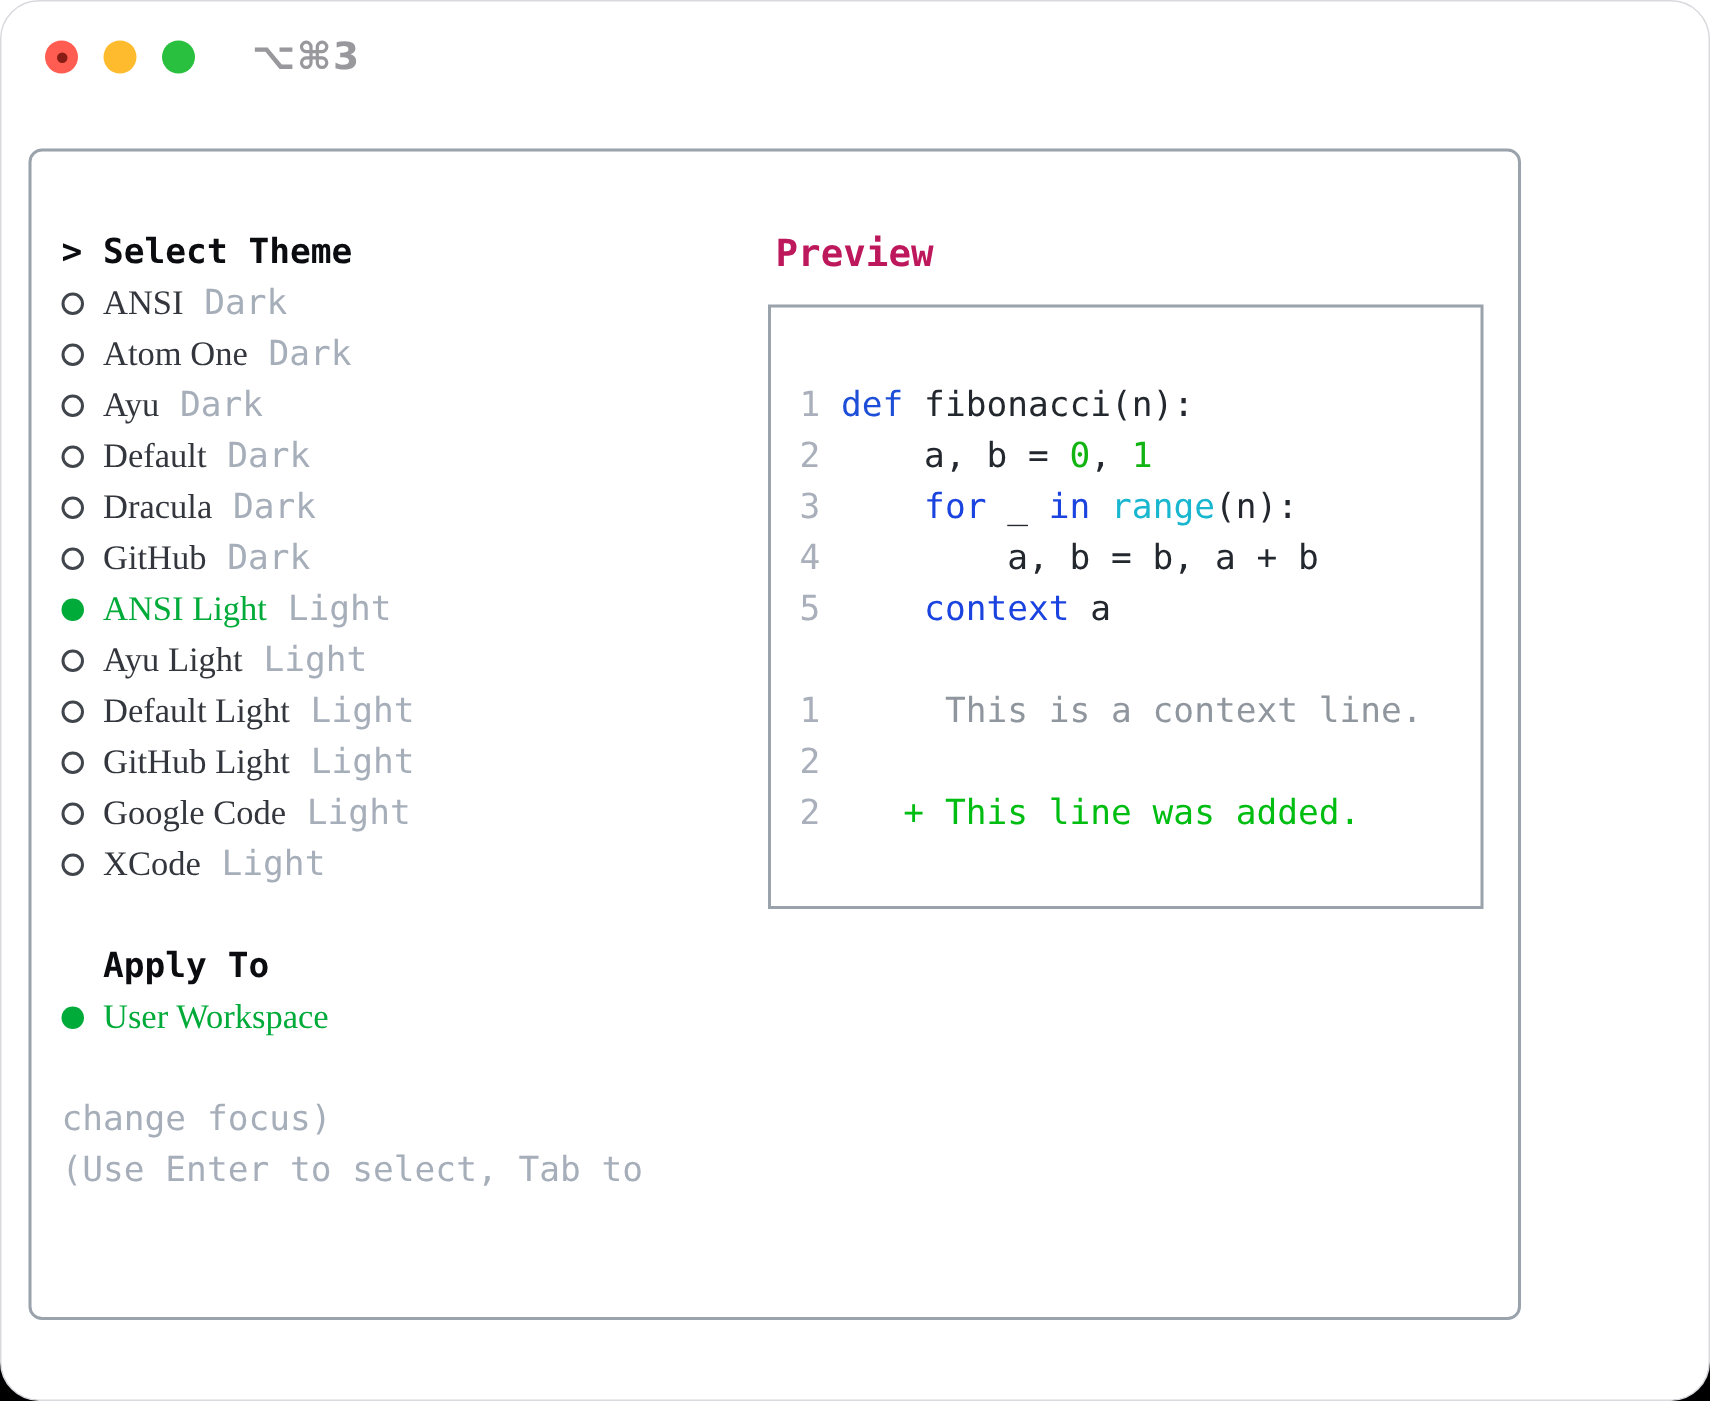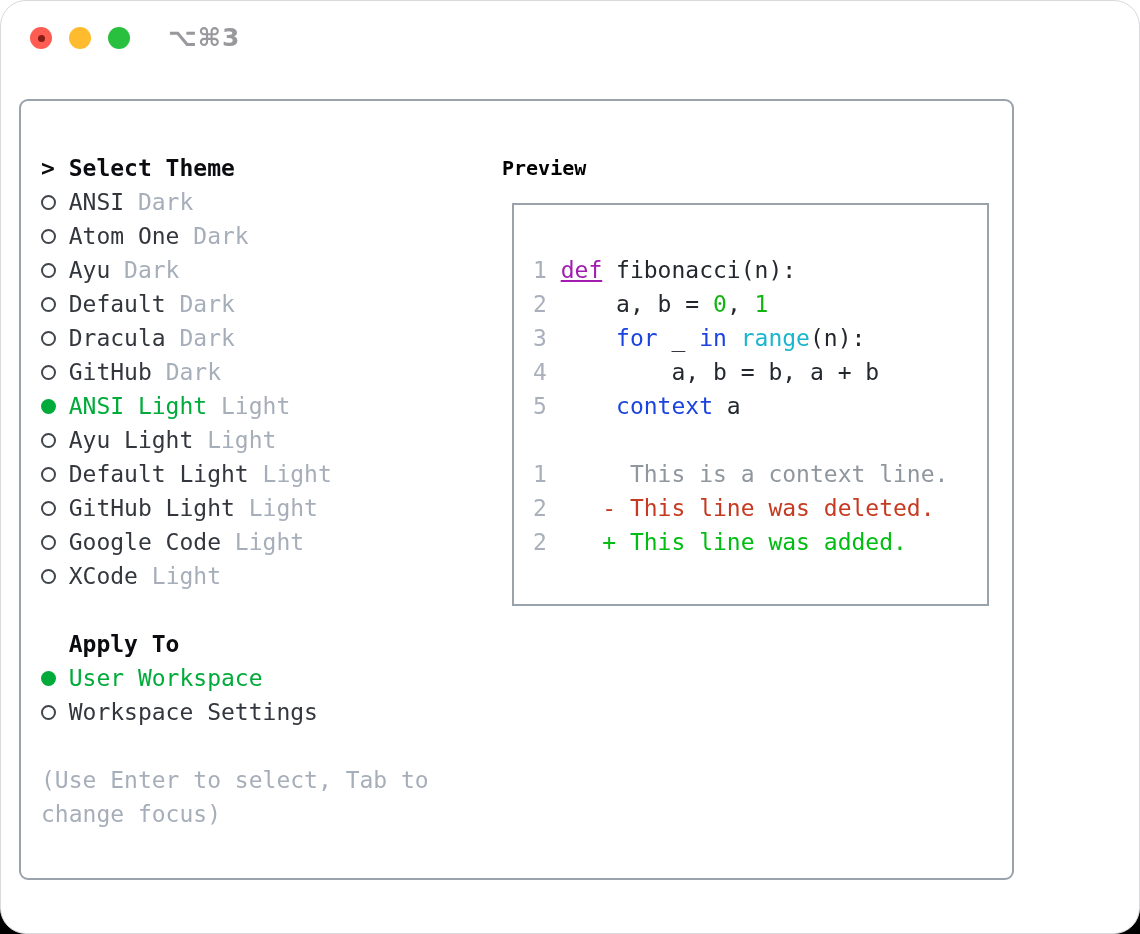--- a/index.html
+++ b/index.html
@@ -41,36 +41,36 @@
     position: absolute; left: 18px; top: 98px;
     width: 995px; height: 781px;
     border: 2px solid #9aa2ac; border-radius: 9px;
     box-sizing: border-box; background: #fff;
   }
 
   .left-col { position: absolute; left: 20px; top: 50px; width: 450px; }
   .row { height: 34px; display: flex; align-items: center; font-size: 23px; white-space: pre; }
   .prefix { width: 2ch; flex: none; display: flex; align-items: center; }
   .header-row { font-weight: 700; color: #0a0c10; }
-  .name { color: #33373d; }
+  .name { color: #33373d; font-family: Liberation Serif, serif; }
   .variant { color: #a6aeba; }
   .dot {
     width: 15px; height: 15px; border-radius: 50%;
     border: 2.5px solid #41454c; box-sizing: border-box;
   }
   .dot.selected { border: none; background: #00ab3a; }
   .apply-header { color: #0a0c10; font-weight: 700; padding-left: 2ch; }
   .help-line { color: #a6aeba; }
   .spacer { height: 34px; }
 
   
   .preview-label {
-    position: absolute; left: 481px; top: 50px; height: 34px;
+    position: absolute; left: 496px; top: 50px; height: 34px;
     display: flex; align-items: center;
-    font-size: 20px; font-weight: 700; color: #000000;
+    font-size: 25px; font-weight: 700; color: #be185d;
   }
   .preview-box {
     position: absolute; left: 491px; top: 102px;
     width: 477px; height: 403px;
     border: 2px solid #9aa2ac; box-sizing: border-box;
     padding: 48px 0 0 19px; background: #fff;
     overflow: hidden;
   }
   .prow { height: 34px; display: flex; align-items: center; font-size: 23px; white-space: pre; }
   .prow .ln { width: 2ch; flex: none; }
@@ -116,40 +116,39 @@
             <div class="row"><span class="prefix"><span class="dot"></span></span><span class="name">Google Code</span><span class="variant"> Light</span></div>
             <div class="row"><span class="prefix"><span class="dot"></span></span><span class="name">XCode</span><span class="variant"> Light</span></div>
           </div>
 
         <div class="spacer"></div>
 
         <div class="row apply-header">Apply To</div>
 
         <div id="apply-list">
             <div class="row"><span class="prefix"><span class="dot selected"></span></span><span class="name" style="color: rgb(0, 171, 58);">User Workspace</span></div>
-            <div class="row"><span class="prefix"><span class="dot"></span></span><span class="name">Workspace Settings</span></div>
           </div>
 
         <div class="spacer"></div>
 
         <div id="help-text">
+            <div class="row help-line">change focus)</div>
             <div class="row help-line">(Use Enter to select, Tab to</div>
-            <div class="row help-line">change focus)</div>
           </div>
       </div>
 
       <div class="preview-label">Preview</div>
 
       <div class="preview-box" id="preview-box">
-          <div class="prow"><span class="ln" style="color: rgb(169, 176, 187);">1</span><span class="seg" style="color: #a21caf; text-decoration: underline;">def</span><span class="seg" style="color: rgb(35, 39, 46);"> fibonacci(n):</span></div>
+          <div class="prow"><span class="ln" style="color: rgb(169, 176, 187);">1</span><span class="seg" style="color: #1d4ed8;">def</span><span class="seg" style="color: rgb(35, 39, 46);"> fibonacci(n):</span></div>
           <div class="prow"><span class="ln" style="color: rgb(169, 176, 187);">2</span><span class="seg" style="color: rgb(35, 39, 46);">    a, b = </span><span class="seg" style="color: rgb(18, 180, 18);">0</span><span class="seg" style="color: rgb(35, 39, 46);">, </span><span class="seg" style="color: rgb(18, 180, 18);">1</span></div>
           <div class="prow"><span class="ln" style="color: rgb(169, 176, 187);">3</span><span class="seg" style="color: rgb(35, 39, 46);">    </span><span class="seg" style="color: rgb(26, 67, 224);">for</span><span class="seg" style="color: rgb(35, 39, 46);"> _ </span><span class="seg" style="color: rgb(26, 67, 224);">in</span><span class="seg" style="color: rgb(35, 39, 46);"> </span><span class="seg" style="color: rgb(25, 182, 207);">range</span><span class="seg" style="color: rgb(35, 39, 46);">(n):</span></div>
           <div class="prow"><span class="ln" style="color: rgb(169, 176, 187);">4</span><span class="seg" style="color: rgb(35, 39, 46);">        a, b = b, a + b</span></div>
           <div class="prow"><span class="ln" style="color: rgb(169, 176, 187);">5</span><span class="seg" style="color: rgb(35, 39, 46);">    </span><span class="seg" style="color: rgb(26, 67, 224);">context</span><span class="seg" style="color: rgb(35, 39, 46);"> a</span></div>
           <div class="prow"><span class="ln" style="color: rgb(169, 176, 187);"></span></div>
           <div class="prow"><span class="ln" style="color: rgb(169, 176, 187);">1</span><span class="seg" style="color: rgb(143, 150, 158);">     This is a context line.</span></div>
-          <div class="prow"><span class="ln" style="color: rgb(169, 176, 187);">2</span><span class="seg" style="color: rgb(199, 58, 34);">   - This line was deleted.</span></div>
+          <div class="prow"><span class="ln" style="color: rgb(169, 176, 187);">2</span></div>
           <div class="prow"><span class="ln" style="color: rgb(169, 176, 187);">2</span><span class="seg" style="color: rgb(0, 189, 18);">   + This line was added.</span></div>
         </div>
 
     </div>
   </div>
 </div>
 
 </body></html>

